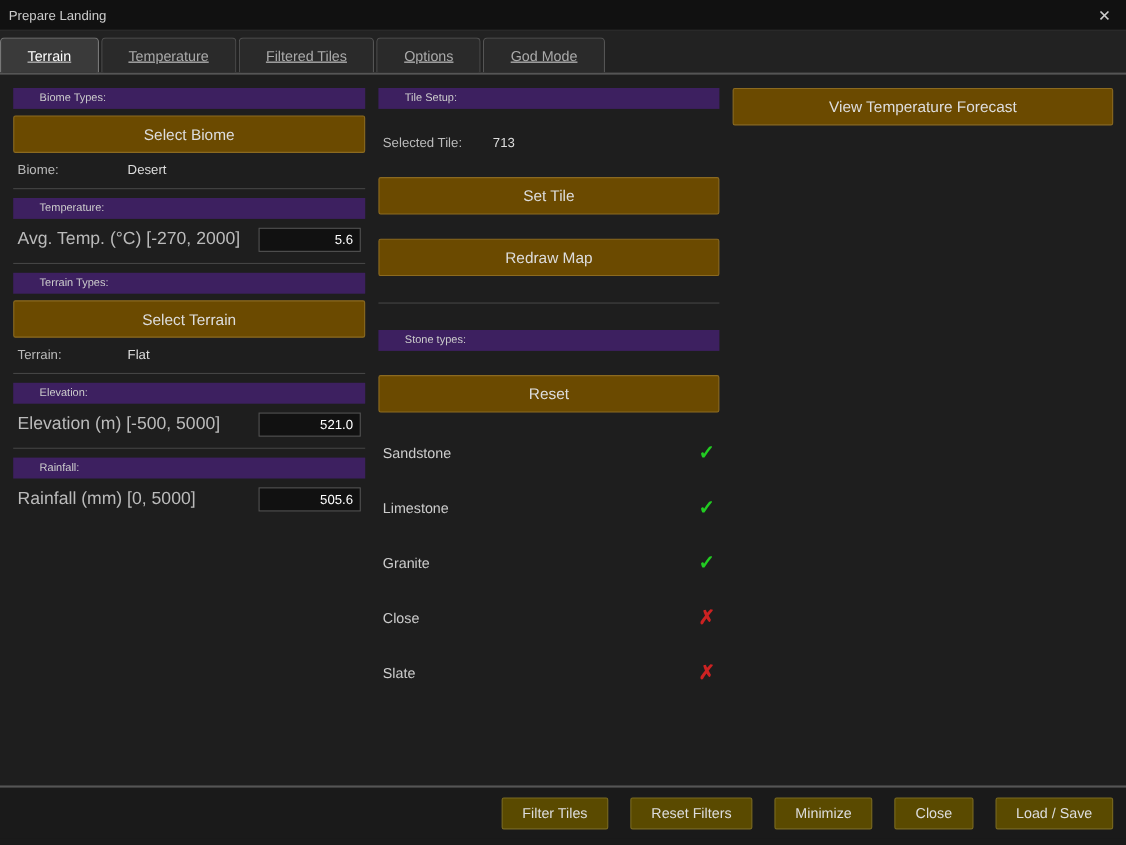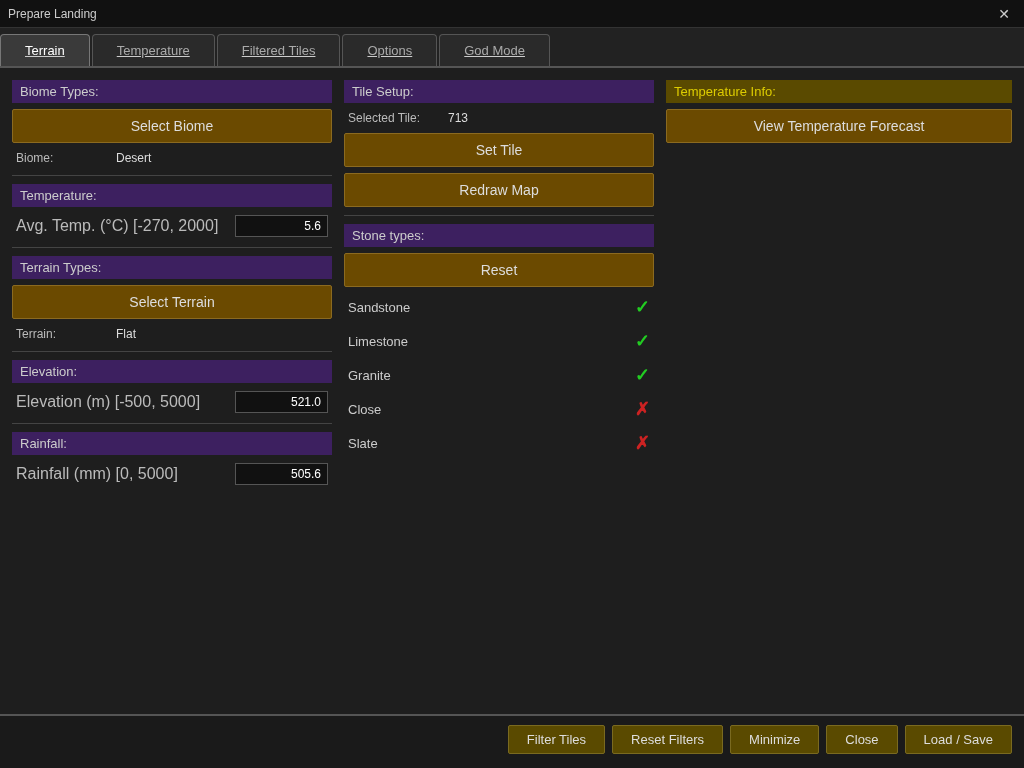--- a/index.html
+++ b/index.html
@@ -66,33 +66,33 @@
     .panel-left {
       width: 320px;
       display: flex;
       flex-direction: column;
       gap: 6px;
     }
     .panel-middle {
       width: 310px;
       display: flex;
       flex-direction: column;
-      gap: 6px;
+      gap: 22px;
     }
     .panel-right {
       flex: 1;
       display: flex;
       flex-direction: column;
       gap: 6px;
     }
     .section-header {
       background: #3d2060;
-      padding: 4px 8px;
-      color: #cccccc;
-      font-size: 13px;
+      padding: 4px 24px;
+      color: #cccccc;
+      font-size: 10px;
     }
     .section-header.gold {
       background: #5a4a00;
       color: #ddcc00;
     }
     .label-row {
       display: flex;
       align-items: flex-end;
       padding: 2px 4px;
       font-size: 12px;
@@ -142,21 +142,21 @@
       font-size: 13px;
       color: #cccccc;
     }
     .check-icon { color: #22cc22; font-size: 18px; font-weight: bold; }
     .cross-icon { color: #cc2222; font-size: 18px; font-weight: bold; }
     .bottom-bar {
       display: flex;
       background: #1a1a1a;
       border-top: 2px solid #555;
       padding: 8px 12px;
-      gap: 7px;
+      gap: 20px;
       align-items: center;
       justify-content: flex-end;
       height: 48px;
     }
     .bottom-btn {
       background: #5a4a00;
       border: 1px solid #7a6a20;
       color: #dddddd;
       padding: 6px 18px;
       cursor: pointer;
@@ -256,21 +256,20 @@
       <span class="stone-name">Close</span>
       <span class="cross-icon">✗</span>
     </div>
     <div class="stone-row">
       <span class="stone-name">Slate</span>
       <span class="cross-icon">✗</span>
     </div>
   </div>
 
   <div class="panel-right">
-    <div class="section-header gold">Temperature Info:</div>
     <button class="big-button">View Temperature Forecast</button>
   </div>
 
 </div>
 
 <div class="bottom-bar">
   <button class="bottom-btn">Filter Tiles</button>
   <button class="bottom-btn">Reset Filters</button>
   <button class="bottom-btn">Minimize</button>
   <button class="bottom-btn">Close</button>

